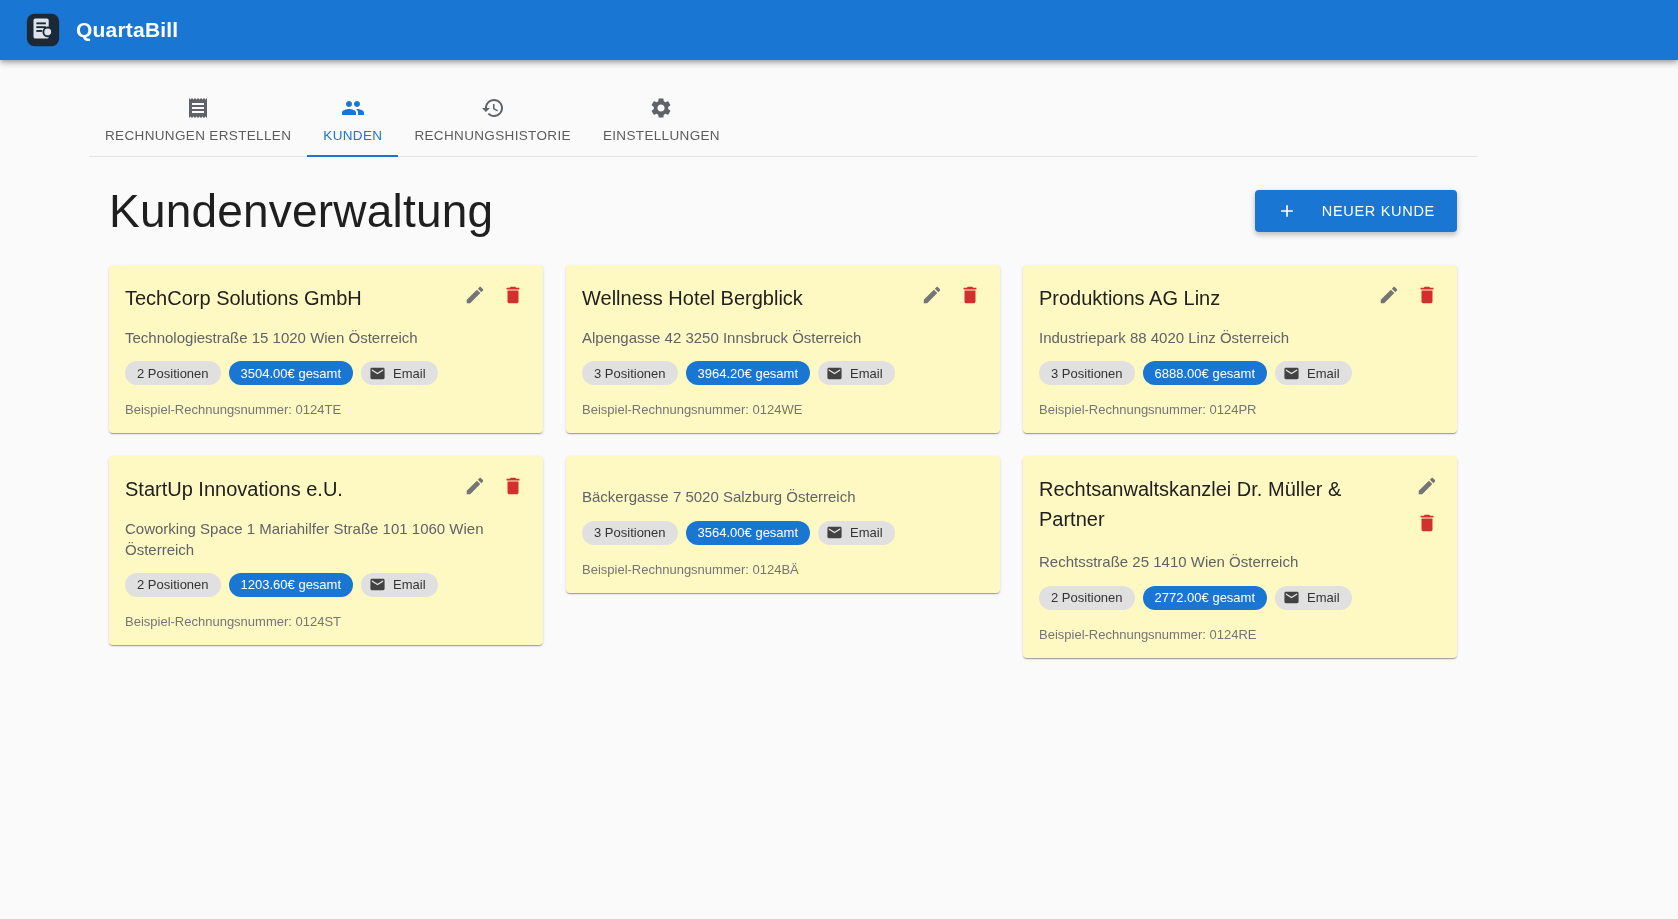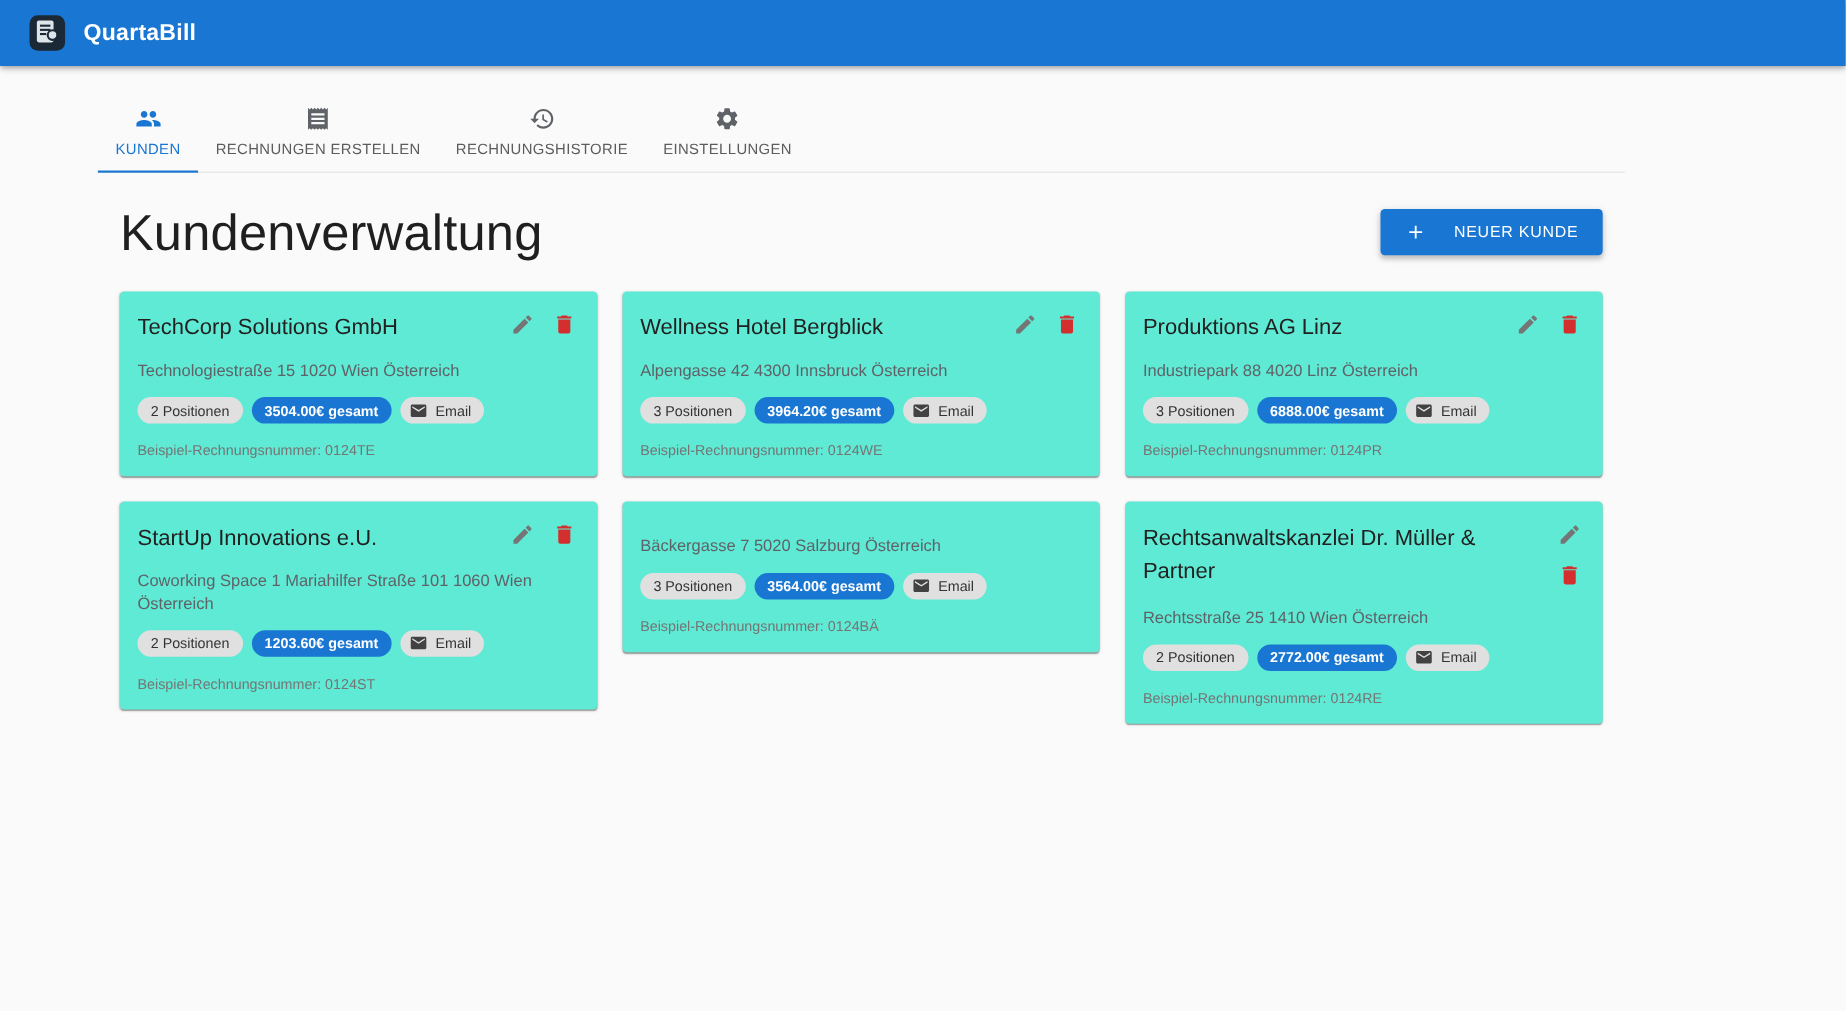--- a/index.html
+++ b/index.html
@@ -46,39 +46,39 @@
     cursor:pointer; text-transform:uppercase;
   }
   .btn-primary svg { width:20px; height:20px; fill:#ffffff; }
 
   
   .grid {
     display:grid; grid-template-columns:repeat(3,1fr); gap:23px;
     margin:27px 20px 0; align-items:start;
   }
   .card {
-    background:#5eead4; border-radius:4px; padding:16px;
+    background:#fef9c3; border-radius:4px; padding:16px;
     box-shadow:0 2px 1px -1px rgba(0,0,0,.2), 0 1px 1px 0 rgba(0,0,0,.14), 0 1px 3px 0 rgba(0,0,0,.12);
   }
   .card-head { display:flex; justify-content:space-between; align-items:flex-start; }
   .card-title { font-size:20px; font-weight:400; color:#212121; margin:2px 0 0; line-height:1.5; flex:1; }
   .card-actions { display:flex; gap:10px; margin-left:8px; flex:0 0 auto; }
   .card--stacked .card-actions { flex-direction:column; gap:9px; }
   .icon-btn { background:none; border:none; padding:3px; cursor:pointer; line-height:0; }
   .icon-btn svg { width:22px; height:22px; }
   .icon-btn.edit svg { fill:#757575; }
   .icon-btn.delete svg { fill:#d32f2f; }
 
   .card-address { color:#5f6368; font-size:15px; margin-top:15px; line-height:1.35; }
   .chips { display:flex; gap:8px; margin-top:13px; flex-wrap:wrap; align-items:center; }
   .chip {
     display:inline-flex; align-items:center; gap:7px; height:24px; padding:0 12px;
     border-radius:16px; background:#e0e0e0; color:#333333; font-size:13px; white-space:nowrap;
   }
-  .chip--blue { background:#1976d2; color:#ffffff;font-weight:bold; }
+  .chip--blue { background:#1976d2; color:#ffffff; }
   .chip svg { width:17px; height:17px; fill:#424242; margin-left:-4px; }
   .card-footer { color:#757575; font-size:13px; margin-top:17px; }
 </style>
 </head>
 <body>
 
 <header class="appbar">
   <span class="logo">
     <svg viewBox="0 0 40 40">
       <rect x="3" y="3" width="34" height="34" rx="8" fill="#1b2836"></rect>
@@ -89,35 +89,35 @@
       <circle cx="25" cy="22" r="4.6" fill="#dde4ea" stroke="#1b2836" stroke-width="2"></circle>
       <line x1="28.4" y1="25.4" x2="31.6" y2="28.6" stroke="#1b2836" stroke-width="2.6" stroke-linecap="round"></line>
     </svg>
   </span>
   <span class="app-title">QuartaBill</span>
 </header>
 
 <div class="container">
 
   <nav class="tabbar">
+    <div class="tab">
+      <span>
+        <svg viewBox="0 0 24 24">
+            <path d="M18 17H6v-2h12v2zm0-4H6v-2h12v2zm0-4H6V7h12v2zM3 22l1.5-1.5L6 22l1.5-1.5L9 22l1.5-1.5L12 22l1.5-1.5L15 22l1.5-1.5L18 22l1.5-1.5L21 22V2l-1.5 1.5L18 2l-1.5 1.5L15 2l-1.5 1.5L12 2l-1.5 1.5L9 2 7.5 3.5 6 2 4.5 3.5 3 2v20z"></path>
+          </svg>
+      </span>
+      <span>RECHNUNGEN ERSTELLEN</span>
+    </div>
     <div class="tab tab--active">
       <span>
         <svg viewBox="0 0 24 24">
             <path d="M16 11c1.66 0 2.99-1.34 2.99-3S17.66 5 16 5c-1.66 0-3 1.34-3 3s1.34 3 3 3zm-8 0c1.66 0 2.99-1.34 2.99-3S9.66 5 8 5C6.34 5 5 6.34 5 8s1.34 3 3 3zm0 2c-2.33 0-7 1.17-7 3.5V19h14v-2.5c0-2.33-4.67-3.5-7-3.5zm8 0c-.29 0-.62.02-.97.05 1.16.84 1.97 1.97 1.97 3.45V19h6v-2.5c0-2.33-4.67-3.5-7-3.5z"></path>
           </svg>
       </span>
       <span>KUNDEN</span>
-    </div>
-    <div class="tab">
-      <span>
-        <svg viewBox="0 0 24 24">
-            <path d="M18 17H6v-2h12v2zm0-4H6v-2h12v2zm0-4H6V7h12v2zM3 22l1.5-1.5L6 22l1.5-1.5L9 22l1.5-1.5L12 22l1.5-1.5L15 22l1.5-1.5L18 22l1.5-1.5L21 22V2l-1.5 1.5L18 2l-1.5 1.5L15 2l-1.5 1.5L12 2l-1.5 1.5L9 2 7.5 3.5 6 2 4.5 3.5 3 2v20z"></path>
-          </svg>
-      </span>
-      <span>RECHNUNGEN ERSTELLEN</span>
     </div>
     <div class="tab">
       <span>
         <svg viewBox="0 0 24 24">
             <path d="M13 3c-4.97 0-9 4.03-9 9H1l3.89 3.89.07.14L9 12H6c0-3.87 3.13-7 7-7s7 3.13 7 7-3.13 7-7 7c-1.93 0-3.68-.79-4.94-2.06l-1.42 1.42C8.27 19.99 10.51 21 13 21c4.97 0 9-4.03 9-9s-4.03-9-9-9zm-1 5v5l4.28 2.54.72-1.21-3.5-2.08V8H12z"></path>
           </svg>
       </span>
       <span>RECHNUNGSHISTORIE</span>
     </div>
     <div class="tab">
@@ -173,21 +173,21 @@
         <h2 class="card-title">Wellness Hotel Bergblick</h2>
         <div class="card-actions">
           <button class="icon-btn edit"><svg viewBox="0 0 24 24">
                 <path d="M3 17.25V21h3.75L17.81 9.94l-3.75-3.75L3 17.25zM20.71 7.04c.39-.39.39-1.02 0-1.41l-2.34-2.34c-.39-.39-1.02-.39-1.41 0l-1.83 1.83 3.75 3.75 1.83-1.83z"></path>
               </svg></button>
           <button class="icon-btn delete"><svg viewBox="0 0 24 24">
                 <path d="M6 19c0 1.1.9 2 2 2h8c1.1 0 2-.9 2-2V7H6v12zM19 4h-3.5l-1-1h-5l-1 1H5v2h14V4z"></path>
               </svg></button>
         </div>
       </div>
-      <div class="card-address">Alpengasse 42 4300 Innsbruck Österreich</div>
+      <div class="card-address">Alpengasse 42 3250 Innsbruck Österreich</div>
       <div class="chips">
         <span class="chip">3 Positionen</span>
         <span class="chip chip--blue">3964.20€ gesamt</span>
         <span class="chip">
             <svg viewBox="0 0 24 24">
               <path d="M20 4H4c-1.1 0-1.99.9-1.99 2L2 18c0 1.1.9 2 2 2h16c1.1 0 2-.9 2-2V6c0-1.1-.9-2-2-2zm0 4l-8 5-8-5V6l8 5 8-5v2z"></path>
             </svg>
             <span>Email</span>
           </span>
       </div>

